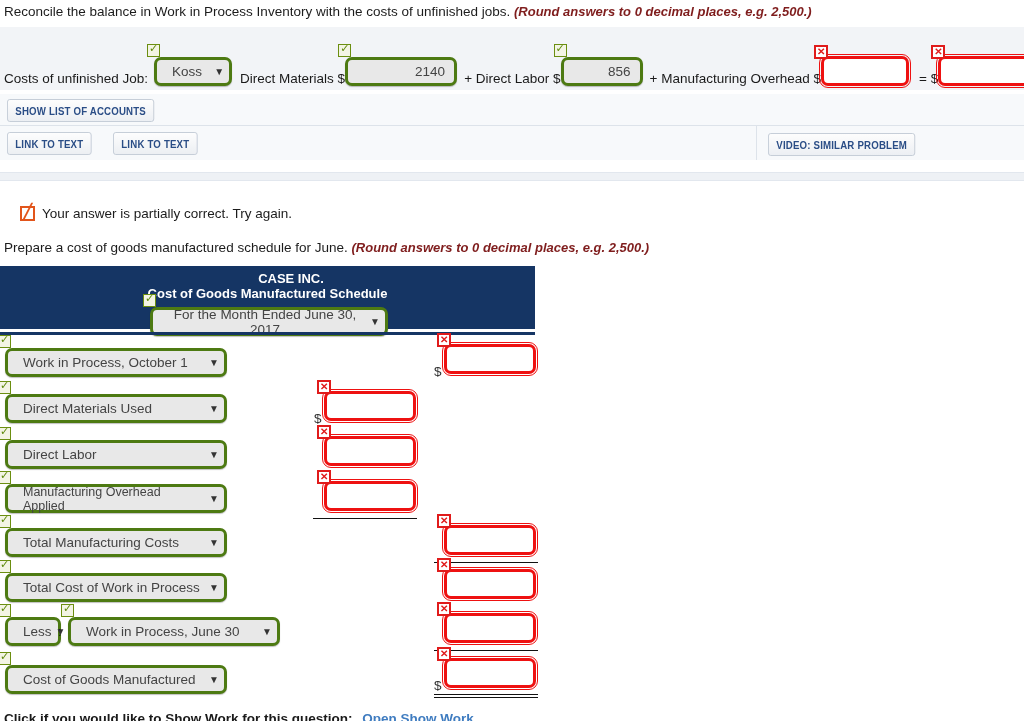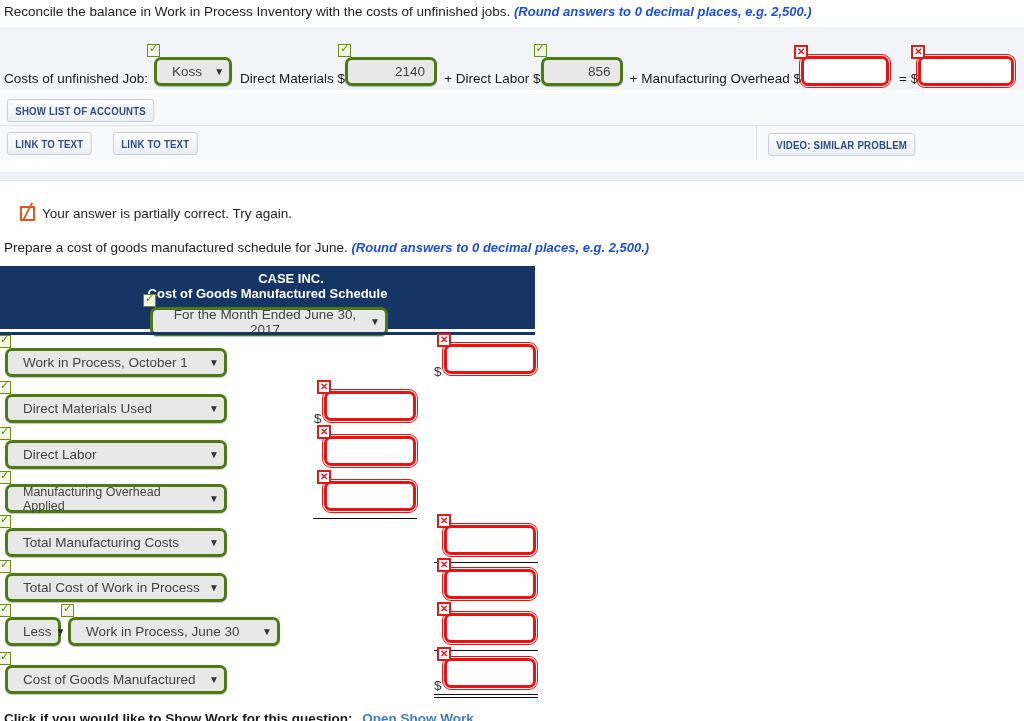--- a/index.html
+++ b/index.html
@@ -9,21 +9,21 @@
     background: #ffffff;
     font-family: "Liberation Sans", sans-serif;
     font-size: 13px;
     color: #1a1a1a;
     overflow: hidden;
   }
 
   
   .q-text { font-size: 13.5px; color: #1c1c1c; }
   .round-note {
-    color: #1d4ed8; font-weight: bold; font-style: italic; font-size: 13px;
+    color: #7f1d1d; font-weight: bold; font-style: italic; font-size: 13px;
   }
 
   
   #prompt-1 { position: absolute; left: 4px; top: 4px; white-space: nowrap; }
 
   
   #reconcile-band {
     position: absolute; left: 0; top: 27px; width: 1024px; height: 63px;
     background: #f2f4f7;
   }
@@ -137,21 +137,21 @@
     <span class="ok-badge"></span>
     <span class="ok-field sel" style="width:78px;">
       <span>Koss</span>
       <span class="caret">▼</span>
     </span>
   </span>
 
   <span class="lbl" style="margin-left:8px;">Direct Materials $</span>
   <span class="ok-wrap">
     <span class="ok-badge"></span>
-    <span class="ok-field num" style="width:92px;">2140</span>
+    <span class="ok-field num" style="width:112px;">2140</span>
   </span>
 
   <span class="lbl" style="margin-left:7px;">+ Direct Labor $</span>
   <span class="ok-wrap">
     <span class="ok-badge"></span>
     <span class="ok-field num" style="width:82px;">856</span>
   </span>
 
   <span class="lbl" style="margin-left:7px;">+ Manufacturing Overhead $</span>
   <span class="err-wrap">

